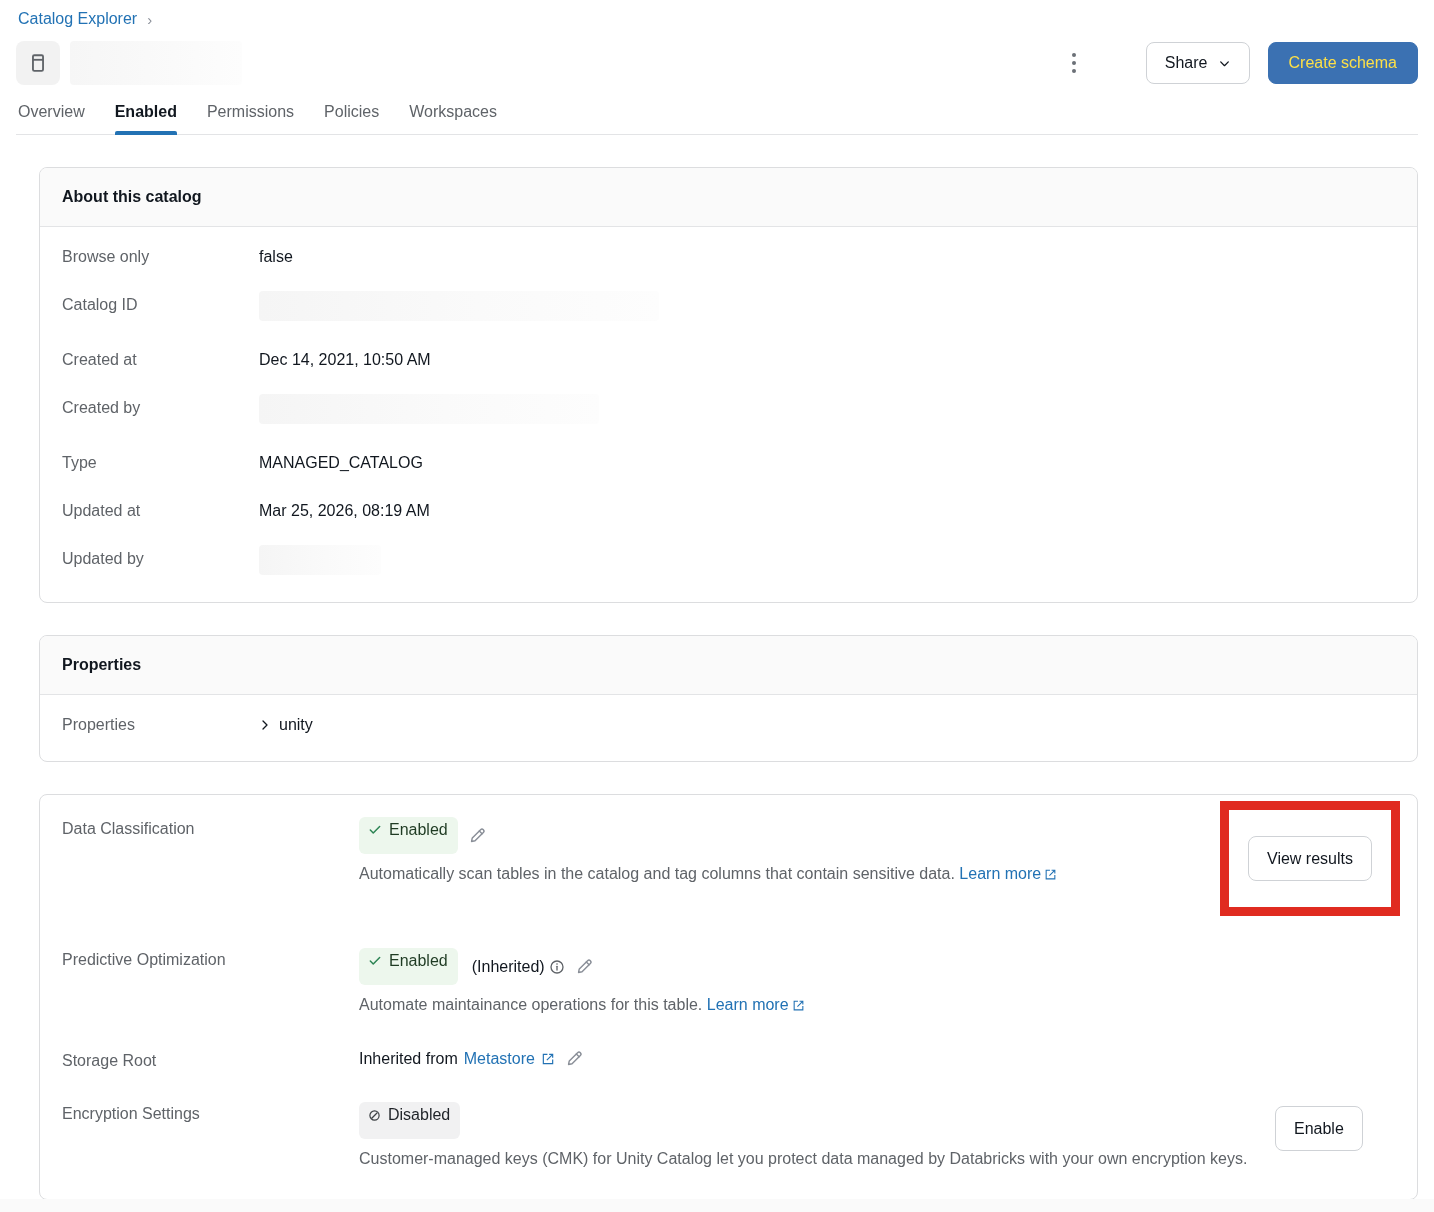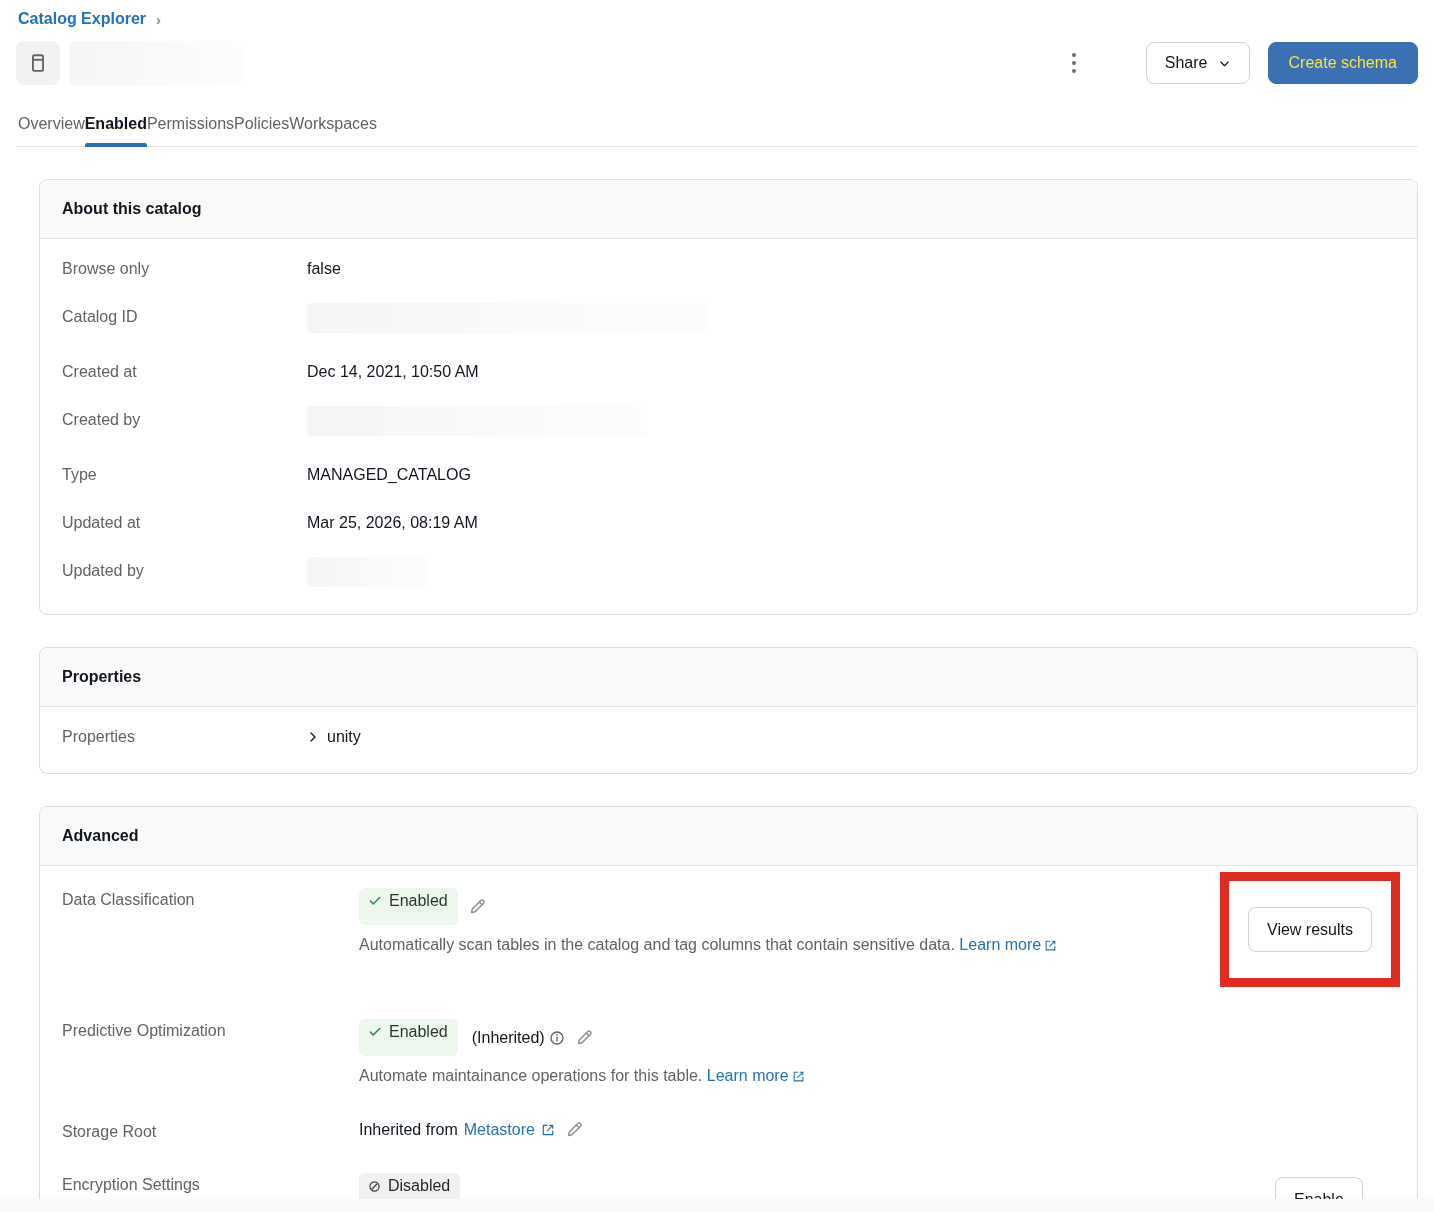--- a/index.html
+++ b/index.html
@@ -5,21 +5,21 @@
   * { margin:0; padding:0; box-sizing:border-box; }
   html,body { background:#fff; }
   body {
     width:1434px; height:1212px;
     font-family:"Liberation Sans","DejaVu Sans",sans-serif;
     color:#11171f; position:relative; overflow:hidden;
   }
   .page { padding:10px 16px 0 16px; }
 
   
-  .breadcrumb { display:flex; align-items:center; gap:10px; font-size:16px; padding-left:2px;font-weight:bold; }
+  .breadcrumb { display:flex; align-items:center; gap:10px; font-size:16px; padding-left:2px; }
   .breadcrumb a { color:#2272B4; text-decoration:none; cursor:pointer; }
   .crumb-sep { color:#8a8f98; font-size:15px; margin-top:1px; }
 
   
   .header-row { display:flex; align-items:center; margin-top:13px; }
   .entity-icon {
     width:44px; height:44px; background:#f2f2f2; border-radius:8px;
     display:flex; align-items:center; justify-content:center; flex:0 0 auto;
   }
   .name-blur {
@@ -31,39 +31,39 @@
     display:flex; flex-direction:column; align-items:center; justify-content:center; gap:4px; }
   .kebab span { width:4px; height:4px; border-radius:50%; background:#6b7077; display:block; }
   .btn {
     font-family:inherit; font-size:16px; cursor:pointer; border-radius:8px;
     height:42px; display:inline-flex; align-items:center; justify-content:center;
   }
   .btn-secondary { background:#fff; border:1px solid #cfd2d6; color:#11171f; padding:0 18px; gap:10px;margin-left:40px; }
   .btn-primary { background:#3B71B2; border:1px solid #3B71B2; color:#fde047; padding:0 20px; font-weight:400; }
 
   
-  .tabs { display:flex; margin-top:24px; border-bottom:1px solid #e3e4e6; padding-left:2px; }
+  .tabs { display:flex; gap:30px; margin-top:12px; border-bottom:1px solid #e3e4e6; padding-left:2px; }
   .tab { font-size:16px; color:#5f6368; padding:6px 0 13px 0; cursor:pointer; position:relative; }
   .tab.active { color:#11171f; font-weight:bold; }
   .tab.active::after {
     content:""; position:absolute; left:0; right:0; bottom:-1px; height:4px;
     background:#2272B4; border-radius:2px 2px 0 0;
   }
 
   
   .card {
     border:1px solid #dcdddf; border-radius:8px; margin-top:32px; background:#fff; overflow:hidden;margin-left:23px;
   }
   .card-header {
     background:#fafafa; border-bottom:1px solid #e3e4e6; padding:20px 22px;
   }
   .card-title { font-size:16px; font-weight:bold; color:#11171f; }
   .card-body { padding:6px 22px 12px 22px; }
 
-  .kv-row { display:flex; align-items:flex-start; padding:15px 0; font-size:16px;gap:48px; }
+  .kv-row { display:flex; align-items:flex-start; padding:15px 0; font-size:16px; }
   .kv-label { width:197px; flex:0 0 auto; color:#5f6368; }
   .kv-value { color:#11171f; }
   .val-blur { height:30px; border-radius:4px; margin-top:-5px;
     background:linear-gradient(90deg,#f5f5f5 0%,#fafafa 55%,#fdfdfd 100%); }
 
   
   .prop-value { display:flex; align-items:center; gap:8px; cursor:pointer; color:#11171f; }
 
   
   .adv-row { display:flex; align-items:flex-start; padding:16px 0; font-size:16px; }
@@ -186,23 +186,20 @@
           <svg width="12" height="12" viewBox="0 0 24 24" fill="none" stroke="#11171f" stroke-width="2.6" stroke-linecap="round" stroke-linejoin="round">
               <polyline points="8 4 16 12 8 20"></polyline>
             </svg>
           <span>unity</span>
         </div>
       </div>
     </div>
   </div>
 
   <div class="card">
-    <div class="card-header">
-      <div class="card-title">Advanced</div>
-    </div>
     <div class="card-body">
 
       <div class="adv-row">
         <div class="adv-label">Data Classification</div>
         <div class="adv-content">
           <div class="status-line">
             <span class="badge badge-green">
               <svg width="14" height="14" viewBox="0 0 24 24" fill="none" stroke="#2E8555" stroke-width="2.6" stroke-linecap="round" stroke-linejoin="round">
                   <polyline points="20 6 9 17 4 12"></polyline>
                 </svg>

